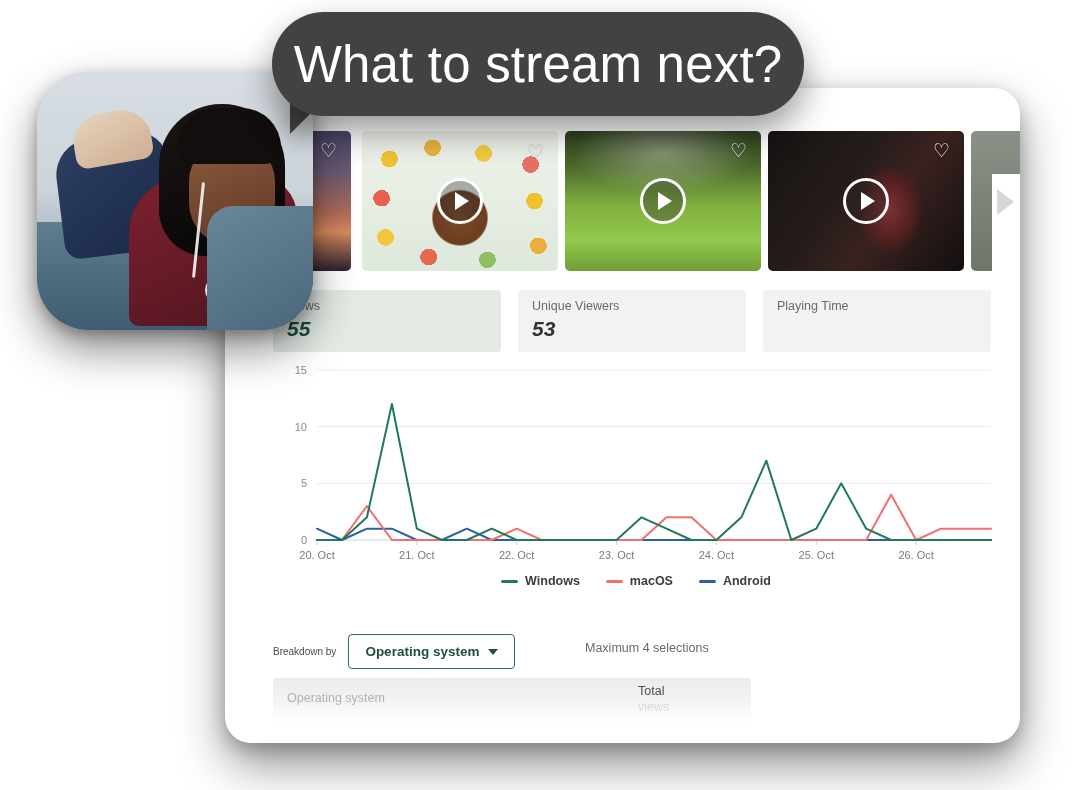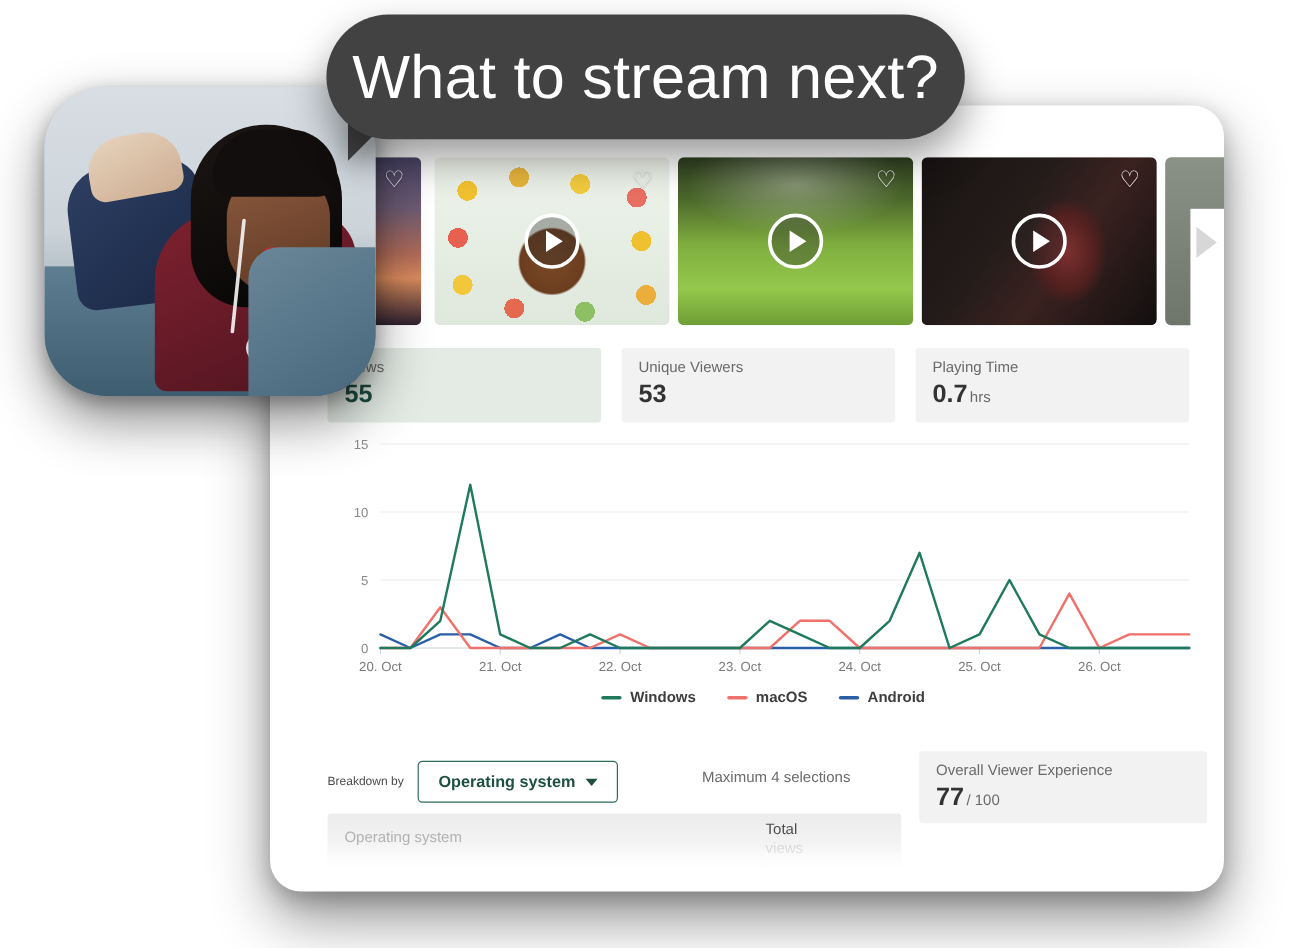--- a/index.html
+++ b/index.html
@@ -89,21 +89,21 @@
   #stat-cards{
     position:absolute;left:48px;top:202px;width:718px;height:62px;
     display:flex;gap:17px;
   }
   .stat-card{
     flex:1;background:#f2f2f2;border-radius:3px;padding:9px 14px 0 14px;
     box-sizing:border-box;
   }
   .stat-card.highlight{background:#e4ebe5;}
   .stat-label{font-size:12.5px;color:#6a6a6a;line-height:15px;}
-  .stat-value{font-size:21px;font-weight:bold;color:#333;line-height:27px;margin-top:1px;}
+  .stat-value{font-size:21px;font-weight:bold;color:#333;line-height:27px;margin-top:1px;font-style:italic;}
   .stat-card.highlight .stat-value{color:#1d4f42;}
   .stat-unit{font-size:12.5px;font-weight:normal;color:#6a6a6a;margin-left:2px;}
 
   
   #chart-block{position:absolute;left:48px;top:272px;width:726px;height:210px;}
   #chart-svg{display:block;}
   #chart-legend{
     position:absolute;left:48px;top:482px;width:726px;height:22px;
     display:flex;justify-content:center;gap:26px;
   }
@@ -264,21 +264,20 @@
       <div class="stat-value"><span>55</span></div>
     </div>
 
     <div class="stat-card">
       <div class="stat-label">Unique Viewers</div>
       <div class="stat-value"><span>53</span></div>
     </div>
 
     <div class="stat-card">
       <div class="stat-label">Playing Time</div>
-      <div class="stat-value"><span>0.7</span><span class="stat-unit">hrs</span></div>
     </div>
 
   </div>
 
   <div id="chart-block">
     <svg id="chart-svg" width="726" height="210" viewBox="0 0 726 210">
         <line x1="44" y1="180" x2="718" y2="180" stroke="#c9d3e0" stroke-width="1"></line>
         <text x="34" y="184" text-anchor="end" font-size="11" fill="#8b8b8b" font-family="&quot;Liberation Sans&quot;, sans-serif">0</text>
         <line x1="44" y1="123.33333333333334" x2="718" y2="123.33333333333334" stroke="#ececec" stroke-width="1"></line>
         <text x="34" y="127.33333333333334" text-anchor="end" font-size="11" fill="#8b8b8b" font-family="&quot;Liberation Sans&quot;, sans-serif">5</text>
@@ -323,24 +322,20 @@
 
   <div id="breakdown-row">
     <span id="breakdown-label">Breakdown by</span>
     <div id="breakdown-select">
       <span>Operating system</span>
       <span id="breakdown-chevron"></span>
     </div>
   </div>
   <div id="max-selections">Maximum 4 selections</div>
 
-  <div id="viewer-experience-card">
-    <div class="stat-label">Overall Viewer Experience</div>
-    <div class="stat-value"><span>77</span><span class="stat-unit">/ 100</span></div>
-  </div>
 
   <div id="breakdown-table">
     <div class="th" id="th-os">Operating system</div>
     <div class="th" id="th-total">Total</div>
     <div class="th" id="th-views">views</div>
     <div id="table-fade"></div>
   </div>
 
 </div>
 

